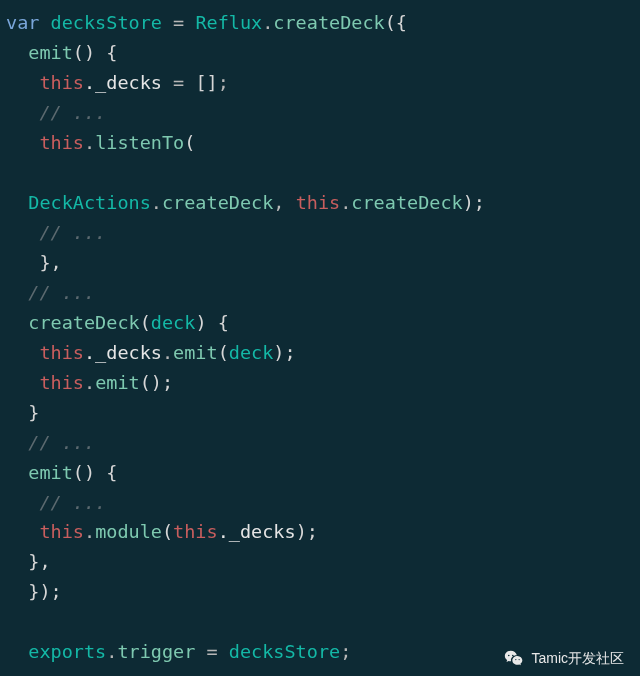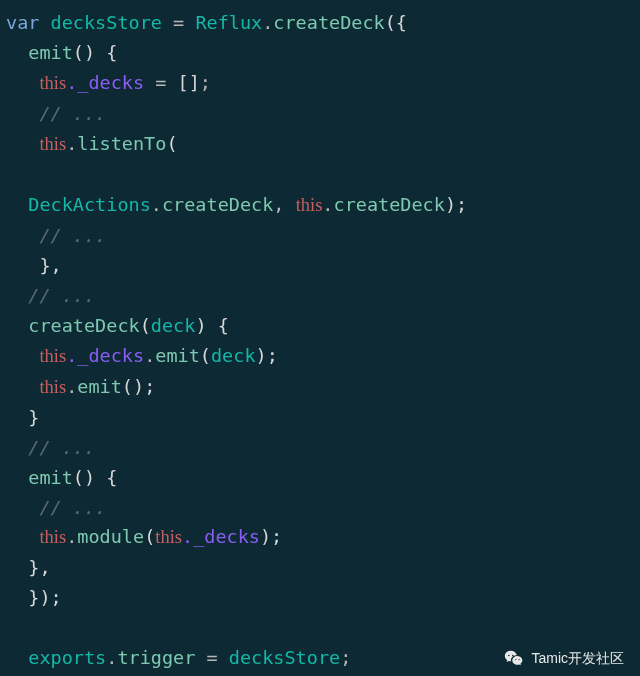--- a/index.html
+++ b/index.html
@@ -13,22 +13,22 @@
     padding: 8px 6px;
     color: #cccccc;
     position: relative;
     overflow: hidden;
   }
   pre { white-space: pre; }
   .kw { color: #7aa6da; text-align: right; }      
   .name { color: #14b8a6; }    
   .op { color: #b7b7b7; }      
   .fn { color: #7ec9b0; }      
-  .this { color: #c85e5e; font-family: Liberation Serif, serif; }    
-  .prop { color: #8b5cf6; margin-top: 26px; }    
+  .this { color: #c85e5e; }    
+  .prop { color: #e5e5e5; margin-top: 26px; }    
   .comment { color: #5c6a70; font-style: italic; }
   .paren { color: #d6d6d6; }
   .brace { color: #d6d6d6; }
   .dot { color: #b7b7b7; }
   .watermark {
     position: absolute;
     right: 16px;
     bottom: 6px;
     display: flex;
     align-items: center;

